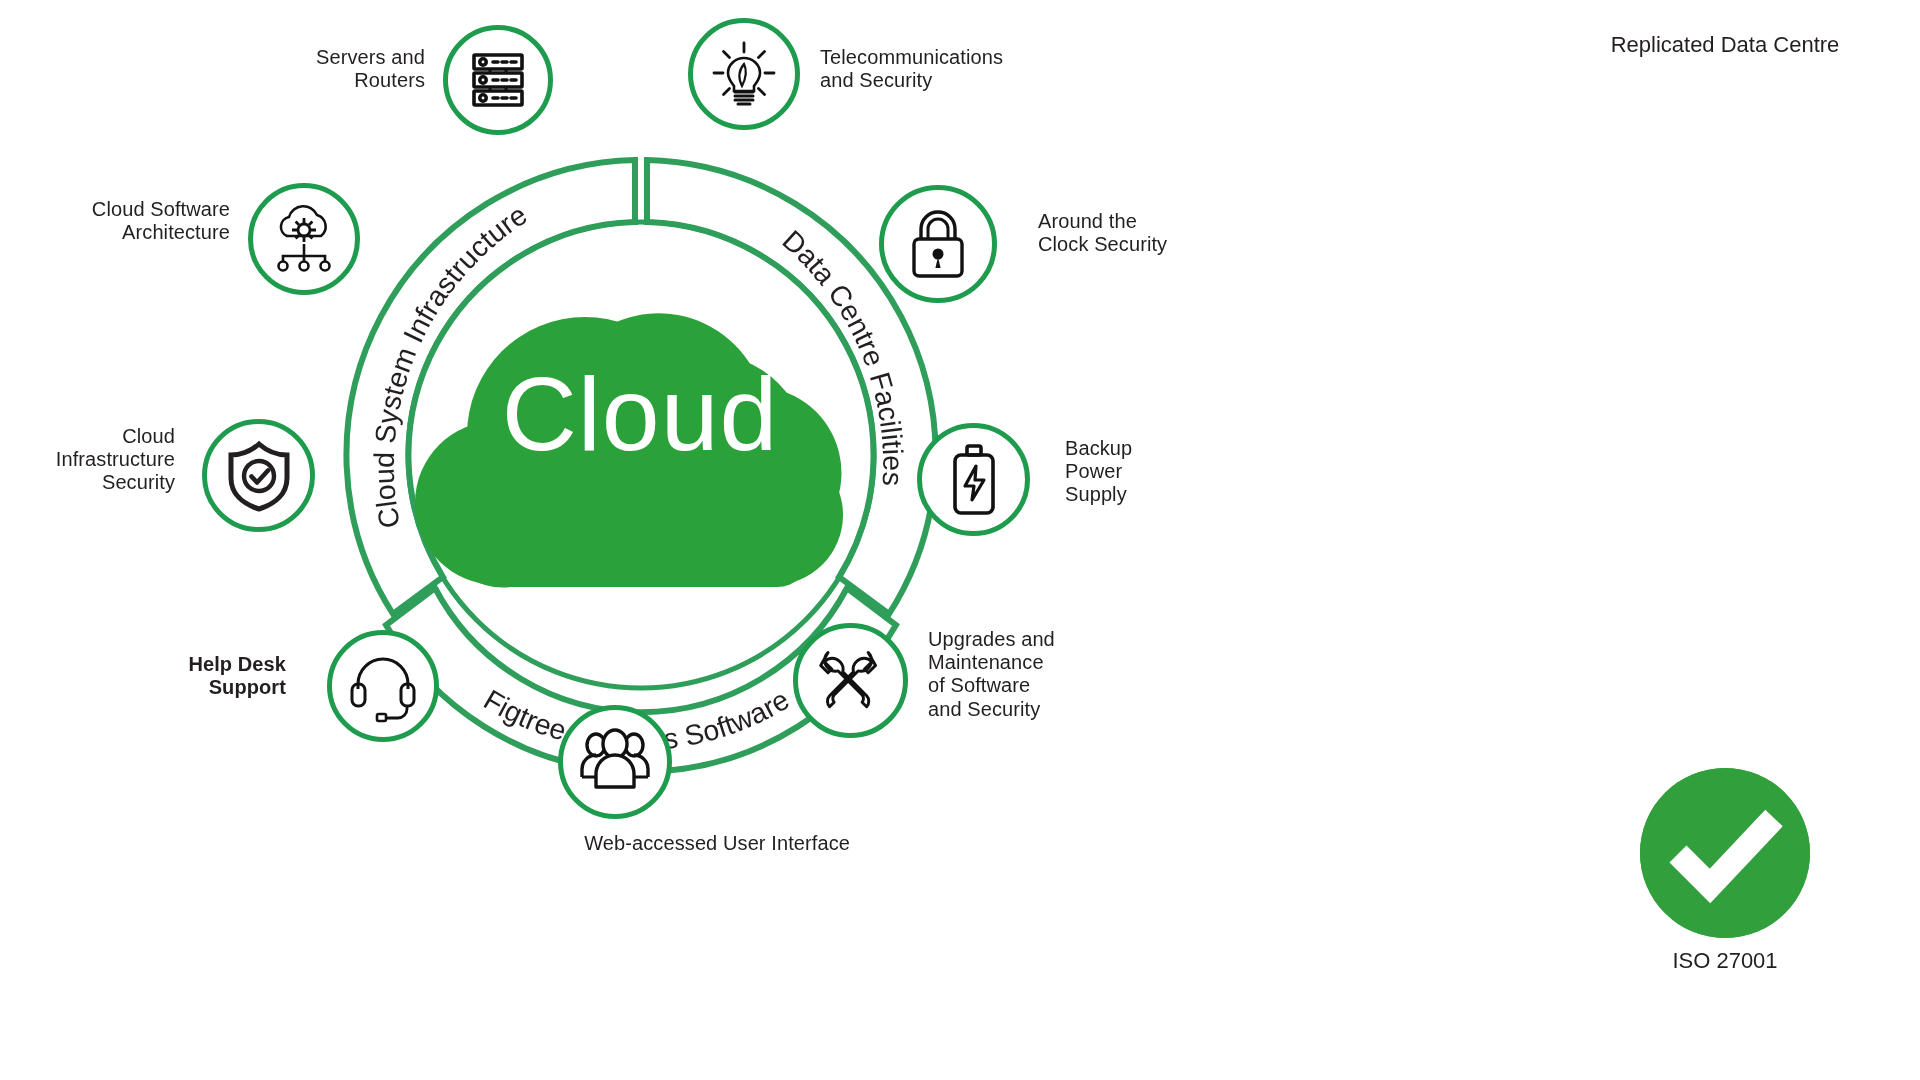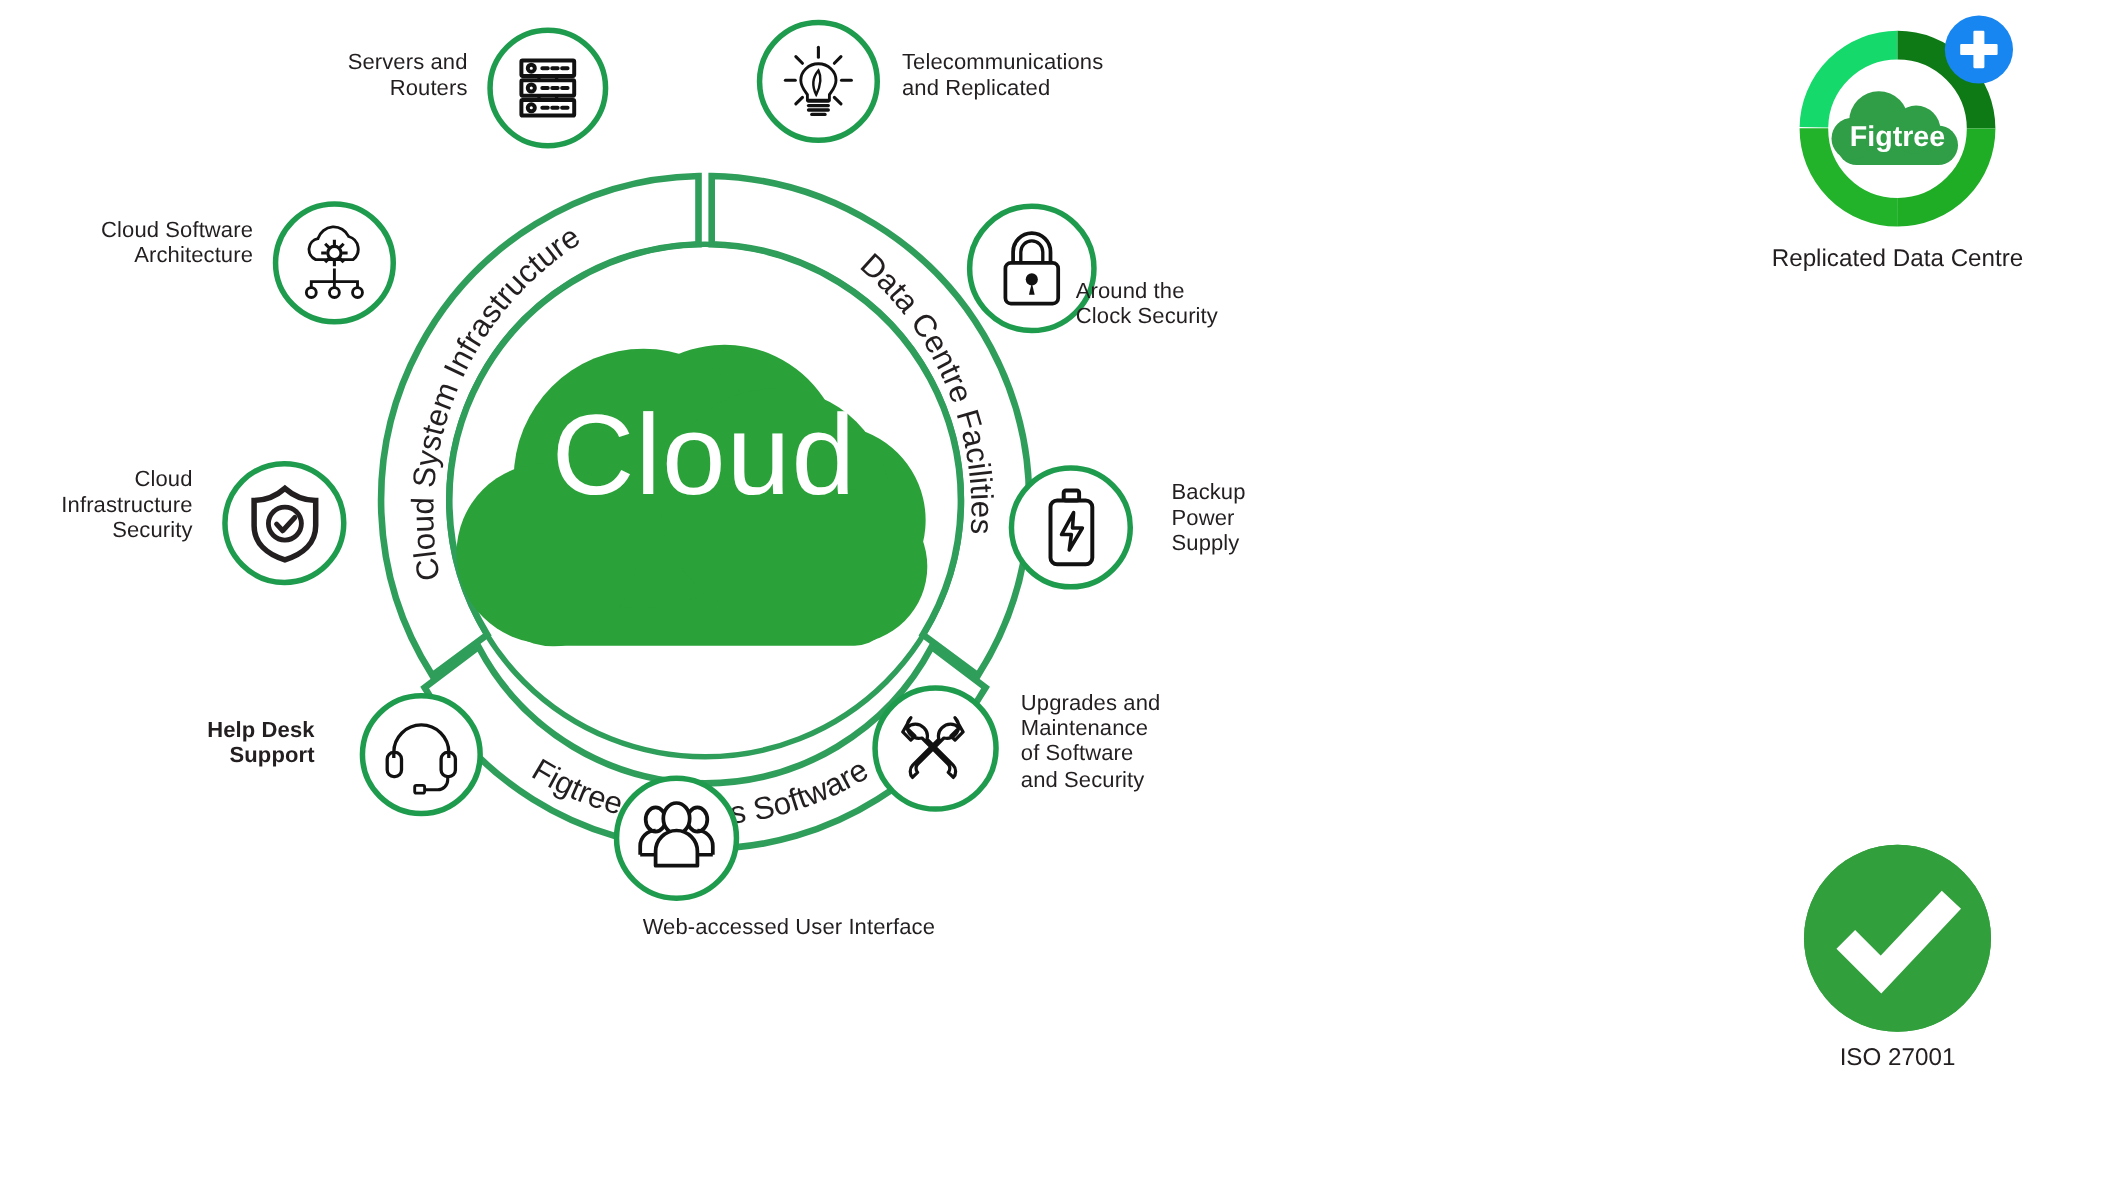--- a/index.html
+++ b/index.html
@@ -151,21 +151,21 @@
         </g>
         <g stroke-width="3" stroke-linecap="round">
           <path d="M25 52h18"></path>
             <path d="M25 56h18"></path>
             <path d="M25 60h18"></path>
           <path d="M28 64h12"></path>
         </g>
       </svg>
     </div>
     <div class="lbl l" style="left:820px;top:46px;width:330px;">Telecommunications
-and Replicated</div>
+and Security</div>
   </div>
 
   <div class="node">
     <div class="circ" style="left:248px;top:183px;width:112px;height:112px;">
       <svg width="74" height="66" viewBox="0 0 74 66" fill="none" stroke="#111" stroke-width="2.6">
         <path d="M20 30a10 10 0 0 1 2-19 15 15 0 0 1 28-2 12 12 0 0 1 4 21H20z"></path>
         <g stroke-width="2.8">
           <circle cx="37" cy="24" r="6"></circle>
           <path d="M37 12v5M37 31v5M25 24h5M44 24h5M28.6 15.6l3.5 3.5M41.9 28.9l3.5 3.5M45.4 15.6l-3.5 3.5M32.1 28.9l-3.5 3.5"></path>
         </g>
@@ -182,21 +182,21 @@
   <div class="node">
     <div class="circ" style="left:879px;top:185px;width:118px;height:118px;">
       <svg width="62" height="70" viewBox="0 0 62 70" fill="none" stroke="#111" stroke-width="3.4">
         <path d="M14 30V20a17 17 0 0 1 34 0v10"></path>
         <path d="M21 30V20a10 10 0 0 1 20 0v10" stroke-width="3"></path>
         <rect x="7" y="30" width="48" height="37" rx="5"></rect>
         <circle cx="31" cy="45" r="5.5" fill="#111" stroke="none"></circle>
         <path d="M31 48l-2.6 11h5.2L31 48z" fill="#111" stroke="none"></path>
       </svg>
     </div>
-    <div class="lbl l" style="left:978px;top:210px;width:320px;margin-top:44px;">Around the
+    <div class="lbl l" style="left:1038px;top:210px;width:320px;">Around the
 Clock Security</div>
   </div>
 
   <div class="node">
     <div class="circ" style="left:202px;top:419px;width:113px;height:113px;">
       <svg width="66" height="72" viewBox="0 0 66 72" fill="none" stroke="#231f20" stroke-width="5">
         <path d="M33 4C24 12 13 15 5 15v23c0 16 12 26 28 31 16-5 28-15 28-31V15c-8 0-19-3-28-11z"></path>
         <circle cx="33" cy="36" r="15" stroke-width="4.4"></circle>
         <path d="M25.5 36.5l5.5 6 11-12" stroke-width="4.6" stroke-linecap="round" stroke-linejoin="round"></path>
       </svg>
@@ -255,40 +255,20 @@
         <path d="M70 46V38a14 14 0 0 0-14-14"></path>
         <path d="M4 46h66" stroke-width="3.2"></path>
         <ellipse cx="37" cy="13" rx="12" ry="14" fill="#fff"></ellipse>
         <path d="M18 56V43a19 19 0 0 1 38 0v13z" fill="#fff"></path>
       </svg>
     </div>
     <div class="lbl c" style="left:380px;top:832px;width:470px;">Web-accessed User Interface</div>
   </div>
 
   <div class="rail-item" style="left:1575px;top:22px;width:300px;">
-    <div class="figtree-badge">
-      <svg width="190" height="190" viewBox="0 0 190 190">
-
-        <g fill="none" stroke-width="26">
-          <circle cx="95" cy="95" r="76" stroke="#16d96b" stroke-dasharray="119 359" stroke-dashoffset="119" transform="rotate(-90 95 95)"></circle>
-          <circle cx="95" cy="95" r="76" stroke="#0e7a16" stroke-dasharray="119 359" stroke-dashoffset="0" transform="rotate(-90 95 95)"></circle>
-          <circle cx="95" cy="95" r="76" stroke="#1fad26" stroke-dasharray="119 359" stroke-dashoffset="-119" transform="rotate(-90 95 95)"></circle>
-          <circle cx="95" cy="95" r="76" stroke="#22b32b" stroke-dasharray="120 358" stroke-dashoffset="-238" transform="rotate(-90 95 95)"></circle>
-        </g>
-
-        <g fill="#2f9e47">
-          <rect x="40" y="92" width="110" height="36" rx="18"></rect>
-          <circle cx="78" cy="88" r="27"></circle>
-          <circle cx="112" cy="96" r="22"></circle>
-          <circle cx="54" cy="104" r="19"></circle>
-        </g>
-        <text x="95" y="111" text-anchor="middle" font-family="Liberation Sans, sans-serif" font-size="26" font-weight="bold" fill="#ffffff">Figtree</text>
-      </svg>
-      <div class="plus-badge"></div>
-    </div>
     <div class="cap">Replicated Data Centre</div>
   </div>
 
 
   <div class="rail-item" style="left:1575px;top:768px;width:300px;">
     <div class="iso-circle">
       <svg width="170" height="170" viewBox="0 0 170 170" style="position:absolute;left:0;top:0;">
         <circle cx="85" cy="85" r="85" fill="#31a03c"></circle>
         <path d="M38 86 L70 118 L134 50" fill="none" stroke="#ffffff" stroke-width="24" stroke-linecap="butt" stroke-linejoin="miter"></path>
       </svg>

